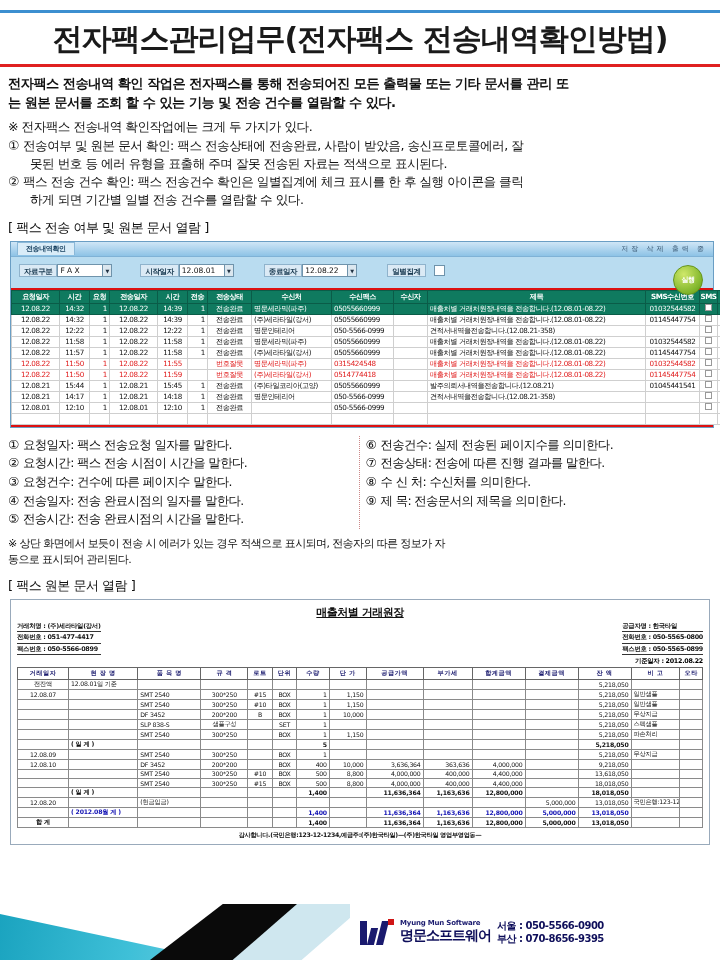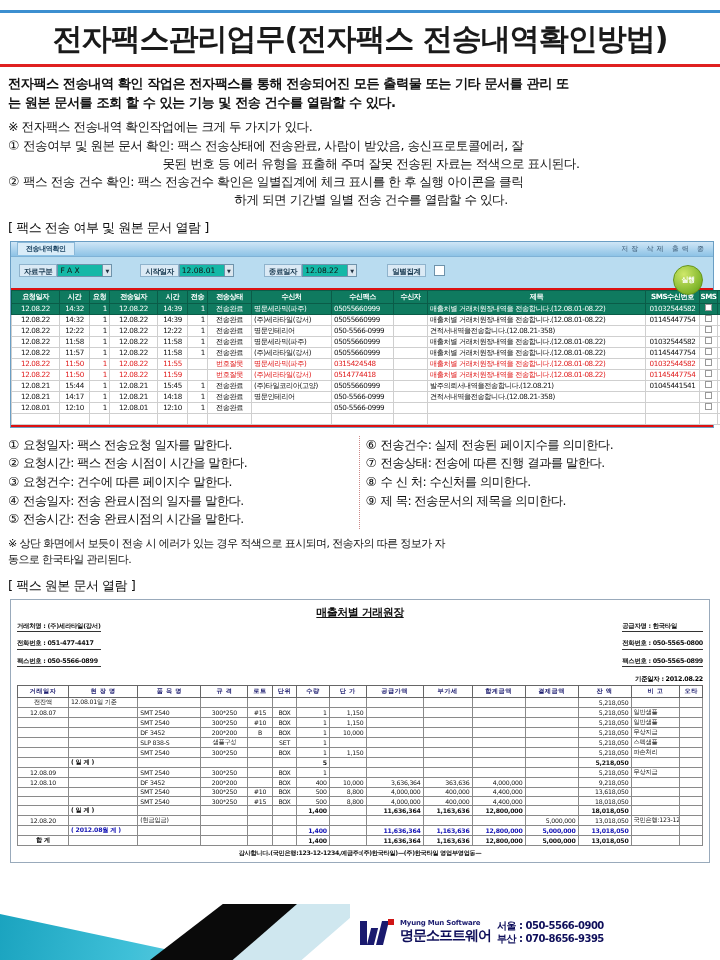--- a/index.html
+++ b/index.html
@@ -27,21 +27,21 @@
     font-size:13.2px; font-weight:bold; color:#111;
     line-height:1.42; letter-spacing:-0.5px;
   }
   .notes {
     padding:6px 8px 0 8px;
     font-size:12.6px; color:#111; line-height:1.45; letter-spacing:-0.5px;
   }
   .note-row { display:flex; align-items:flex-start; }
   .note-num { width:15px; flex:0 0 15px; }
   .note-txt { flex:1; }
-  .note-cont { padding-left:22px;text-align:center; }
+  .note-cont { padding-left:22px; }
 
   
   .section-cap {
     padding:9px 8px 4px 8px;
     font-size:13px; color:#111; letter-spacing:-0.5px;
   }
 
   
   .app-window {
     margin:0 6px 0 10px;
@@ -68,21 +68,21 @@
     background:#b9dcf0;
   }
   .form-row { display:flex; align-items:center; height:16px; margin-bottom:4px; }
   .fld-label {
     background:#dbeaf5; border:1px solid #8fb3cc;
     font-size:7.5px; color:#17384f; font-weight:bold;
     padding:1px 4px; letter-spacing:-0.4px; white-space:nowrap;
     height:13px; line-height:11px;
   }
   .fld-input {
-    background:#14b8a6; border:1px solid #6f93ab;
+    background:#ffffff; border:1px solid #6f93ab;
     height:13px; font-size:7.5px; color:#111; line-height:11px;
     padding:0 2px; letter-spacing:0px; white-space:nowrap;
   }
   .fld-readonly { background:#dfe9ef; text-align:right; }
   .spin { width:9px; height:13px; background:#dbe7ef; border:1px solid #6f93ab;
           border-left:none; display:flex; align-items:center; justify-content:center;
           font-size:5px; color:#234; }
   .gap-sm { width:8px; } .gap-md { width:28px; } .gap-lg { width:30px; }
   .chk { width:11px; height:11px; background:#fff; border:1px solid #6f93ab; }
   .run-btn {
@@ -132,21 +132,21 @@
   .ledger {
     margin:0 10px; background:#ffffff;
     border:1px solid #9ab; padding:5px 6px 3px 6px;
   }
   .ledger-title {
     text-align:center; font-size:11px; font-weight:bold; color:#111;
     text-decoration:underline; margin-bottom:2px; letter-spacing:-0.5px;
   }
   .ledger-meta { display:flex; justify-content:space-between; font-size:6.4px; }
   .meta-block div {
-    border-bottom:1px solid #333; padding:0 0 0.5px 0; margin-bottom:7px;
+    border-bottom:1px solid #333; padding:0 0 0.5px 0; margin-bottom:1px;
     color:#111; font-weight:bold; letter-spacing:-0.3px; white-space:nowrap;
   }
   .meta-right { text-align:left; }
   .ledger-date { font-size:6.4px; font-weight:bold; text-align:right; margin:1px 0; letter-spacing:-0.3px;}
   table.ledger-grid { border-collapse:collapse; width:100%; table-layout:fixed; margin-top:1px; }
   table.ledger-grid th {
     border:1px solid #666; background:#fff; color:#1a1a6e;
     font-size:6.2px; font-weight:bold; height:10px; letter-spacing:0.5px;
   }
   table.ledger-grid td {
@@ -514,21 +514,21 @@
       </div>
       <div class="legend-row">
         <span class="n">⑨</span>
         <span>제     목: 전송문서의 제목을 의미한다.</span>
       </div>
     </div>
 </div>
 
 <div class="footnote">
   <div>※  상단 화면에서 보듯이 전송 시 에러가 있는 경우 적색으로 표시되며, 전송자의 따른 정보가 자</div>
-  <div>동으로 한국타일 관리된다.</div>
+  <div>동으로 표시되어 관리된다.</div>
 </div>
 
 <div class="section-cap">[ 팩스 원본 문서 열람 ]</div>
 
 <div class="ledger">
   <div class="ledger-title">매출처별 거래원장</div>
   <div class="ledger-meta">
     <div class="meta-block">
       <div>거래처명 : (주)세라타일(강서)</div>
       <div>전화번호 : 051-477-4417</div>

